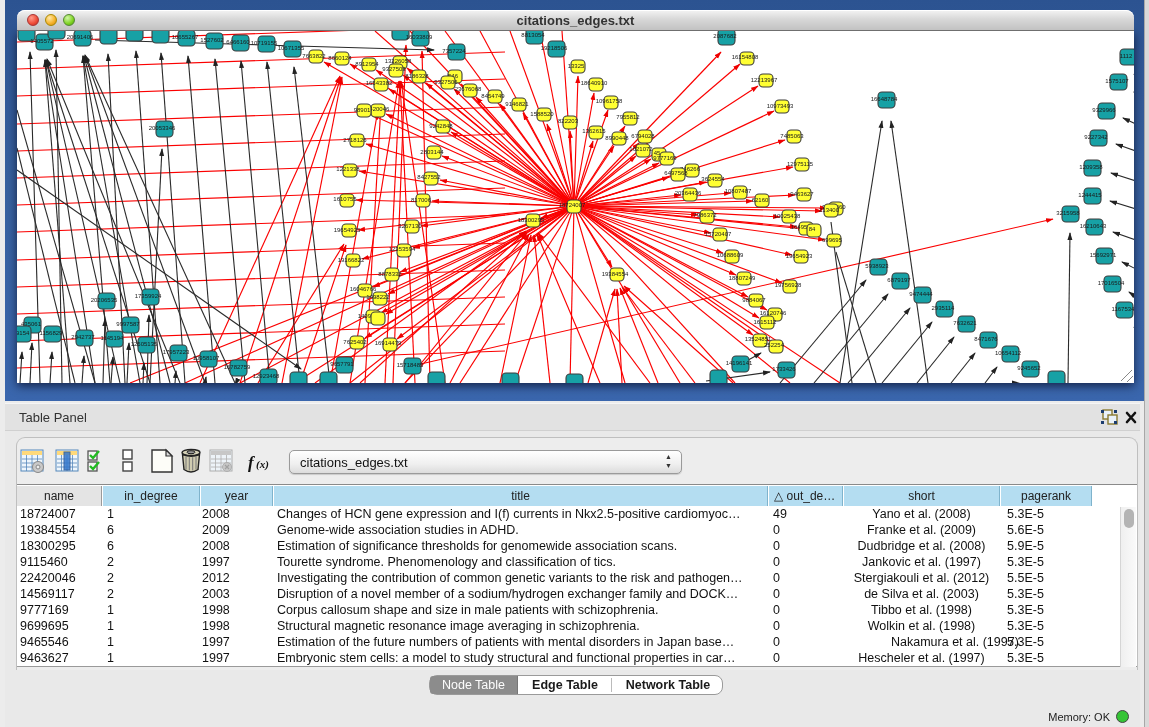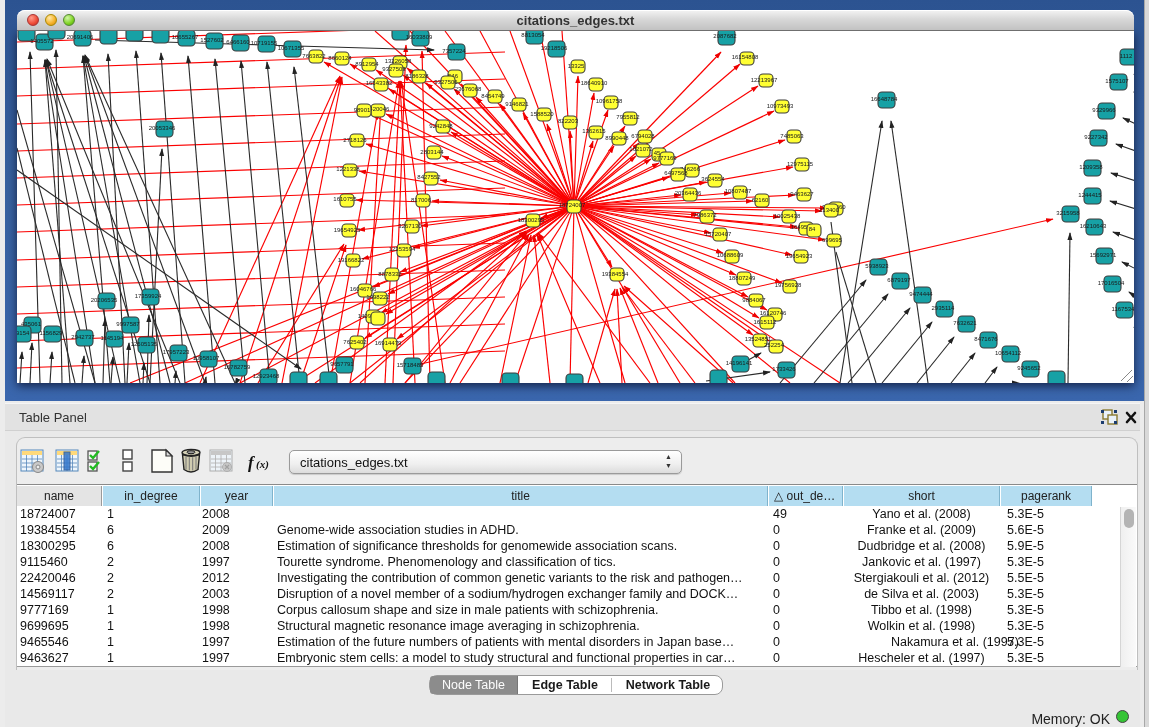--- a/index.html
+++ b/index.html
@@ -31,21 +31,21 @@
  border-bottom:1px solid #9a9a9a;overflow:hidden}
 .tr{position:absolute;left:0;width:1120px;height:16px;font-size:12.5px;color:#111}
 .tr span{position:absolute;top:0;white-space:nowrap}
 #vsb{position:absolute;left:1120px;top:507px;width:16px;height:160px;background:linear-gradient(90deg,#efefef,#fafafa);border-left:1px solid #d5d5d5}
 #vsb .th{position:absolute;left:2.5px;top:2px;width:10px;height:19px;background:#b4b4b4;border-radius:5px;border:none}
 #tabs{position:absolute;left:429px;top:675px;height:20px;border:1px solid #9a9a9a;border-radius:8px;
  background:#fff;font-size:12.5px}
 .tab{position:absolute;top:0;height:18px;line-height:18px;text-align:center;color:#1a1a1a;font-weight:bold}
 #rstrip{position:absolute;left:1144px;top:0;width:5px;height:727px;background:#d9d9d9;border-left:1px solid #a8a8a8}
 #status{position:absolute;left:0;top:706px;width:1144px;height:21px}
-#status .t{position:absolute;right:34px;top:5px;font-size:14px;color:#222}
+#status .t{position:absolute;right:34px;top:5px;font-size:11px;color:#222}
 #status .dot{position:absolute;right:15px;top:4px;width:13px;height:13px;border-radius:50%;
  background:#35c435;border:1.5px solid #444}
 </style></head><body>
 <div id="root">
  <div id="blue"></div>
  <div id="canvas"></div>
  <svg width="1117" height="352" viewBox="17 31 1117 352" style="position:absolute;left:17px;top:31px">
 <defs>
         <marker id="ar" markerWidth="9" markerHeight="7" refX="7" refY="3" orient="auto" markerUnits="userSpaceOnUse">
           <path d="M0,0.5L7.5,3L0,5.5z" fill="#e00"></path>
@@ -621,20 +621,21 @@
    <div class="th" style="left:257px;width:494px">title</div>
    <div class="th" style="left:752px;width:74px;text-align:left;padding-left:5px">△ out_de…</div>
    <div class="th" style="left:827px;width:156px">short</div>
    <div class="th" style="left:984px;width:91px">pagerank</div>
  </div>
  <div id="tbody">
 <div class="tr" style="top:1px">
         <span style="left:3px">18724007</span>
         <span style="left:90px">1</span>
         <span style="left:185px">2008</span>
+        <span style="left:260px">Changes of HCN gene expression and I(f) currents in Nkx2.5-positive cardiomyoc…</span>
         <span style="left:756px">49</span>
         <span style="left:826px;width:157px;text-align:center">Yano et al. (2008)</span>
         <span style="left:990px">5.3E-5</span>
       </div>
 <div class="tr" style="top:17px">
         <span style="left:3px">19384554</span>
         <span style="left:90px">6</span>
         <span style="left:185px">2009</span>
         <span style="left:260px">Genome-wide association studies in ADHD.</span>
         <span style="left:756px">0</span>

